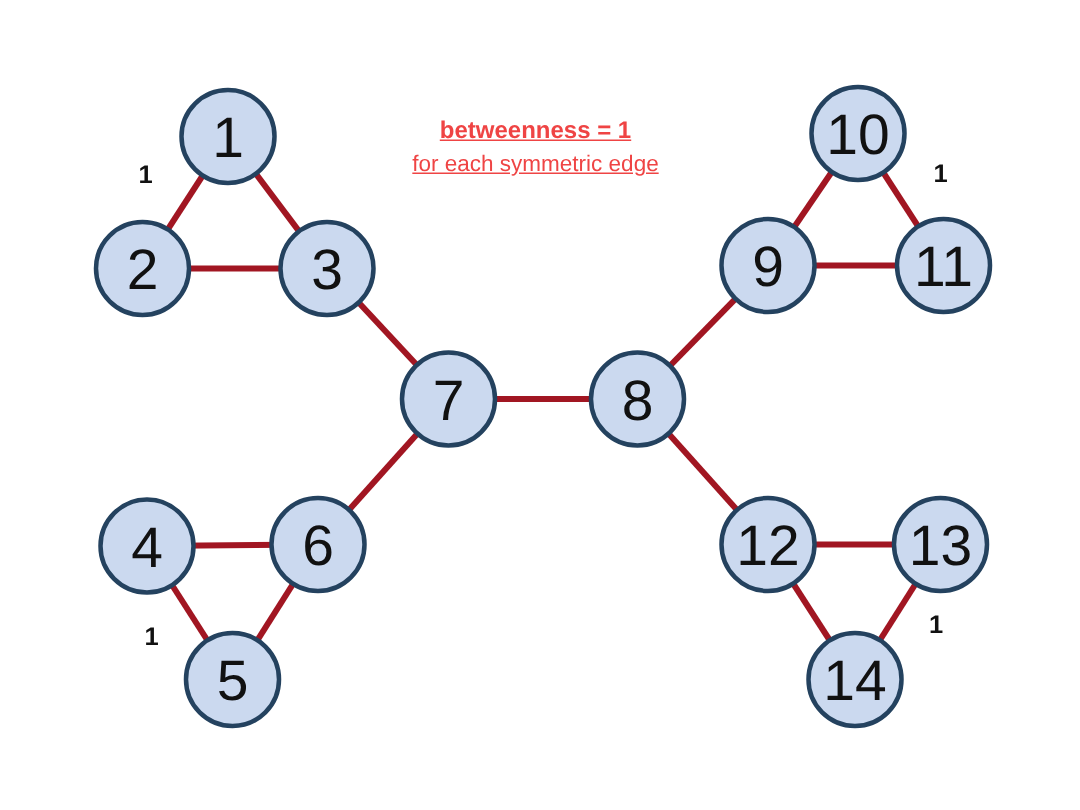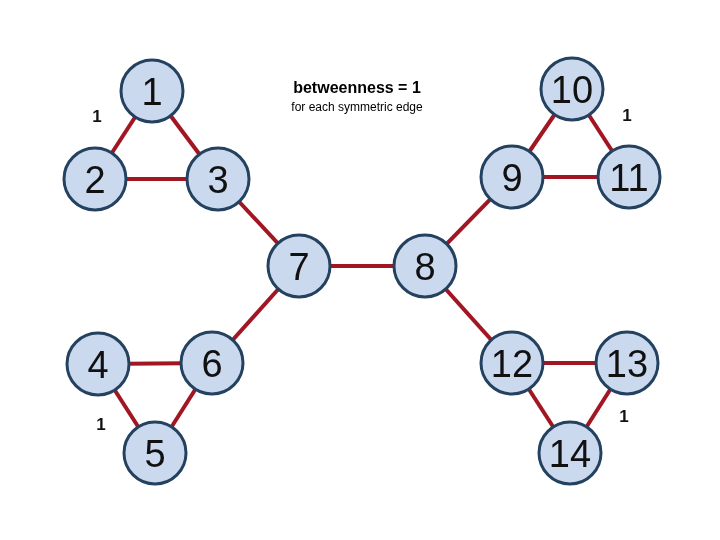--- a/index.html
+++ b/index.html
@@ -14,29 +14,30 @@
     background: #ffffff;
     overflow: hidden;
     font-family: "Liberation Sans", sans-serif;
   }
   .caption {
     position: absolute;
     left: 217px;
     top: 76px;
     width: 280px;
     text-align: center;
-    color: #000000;
+    color: #ef4444;
     line-height: 1.45;
+    text-decoration: underline;
   }
   .caption .line1 {
     font-size: 16px;
     font-weight: bold;
   }
   .caption .line2 {
-    font-size: 12px;
+    font-size: 15px;
     font-weight: normal;
   }
   svg.graph {
     position: absolute;
     left: 0;
     top: 0;
   }
   .node-circle {
     stroke-linejoin: round;
   }

